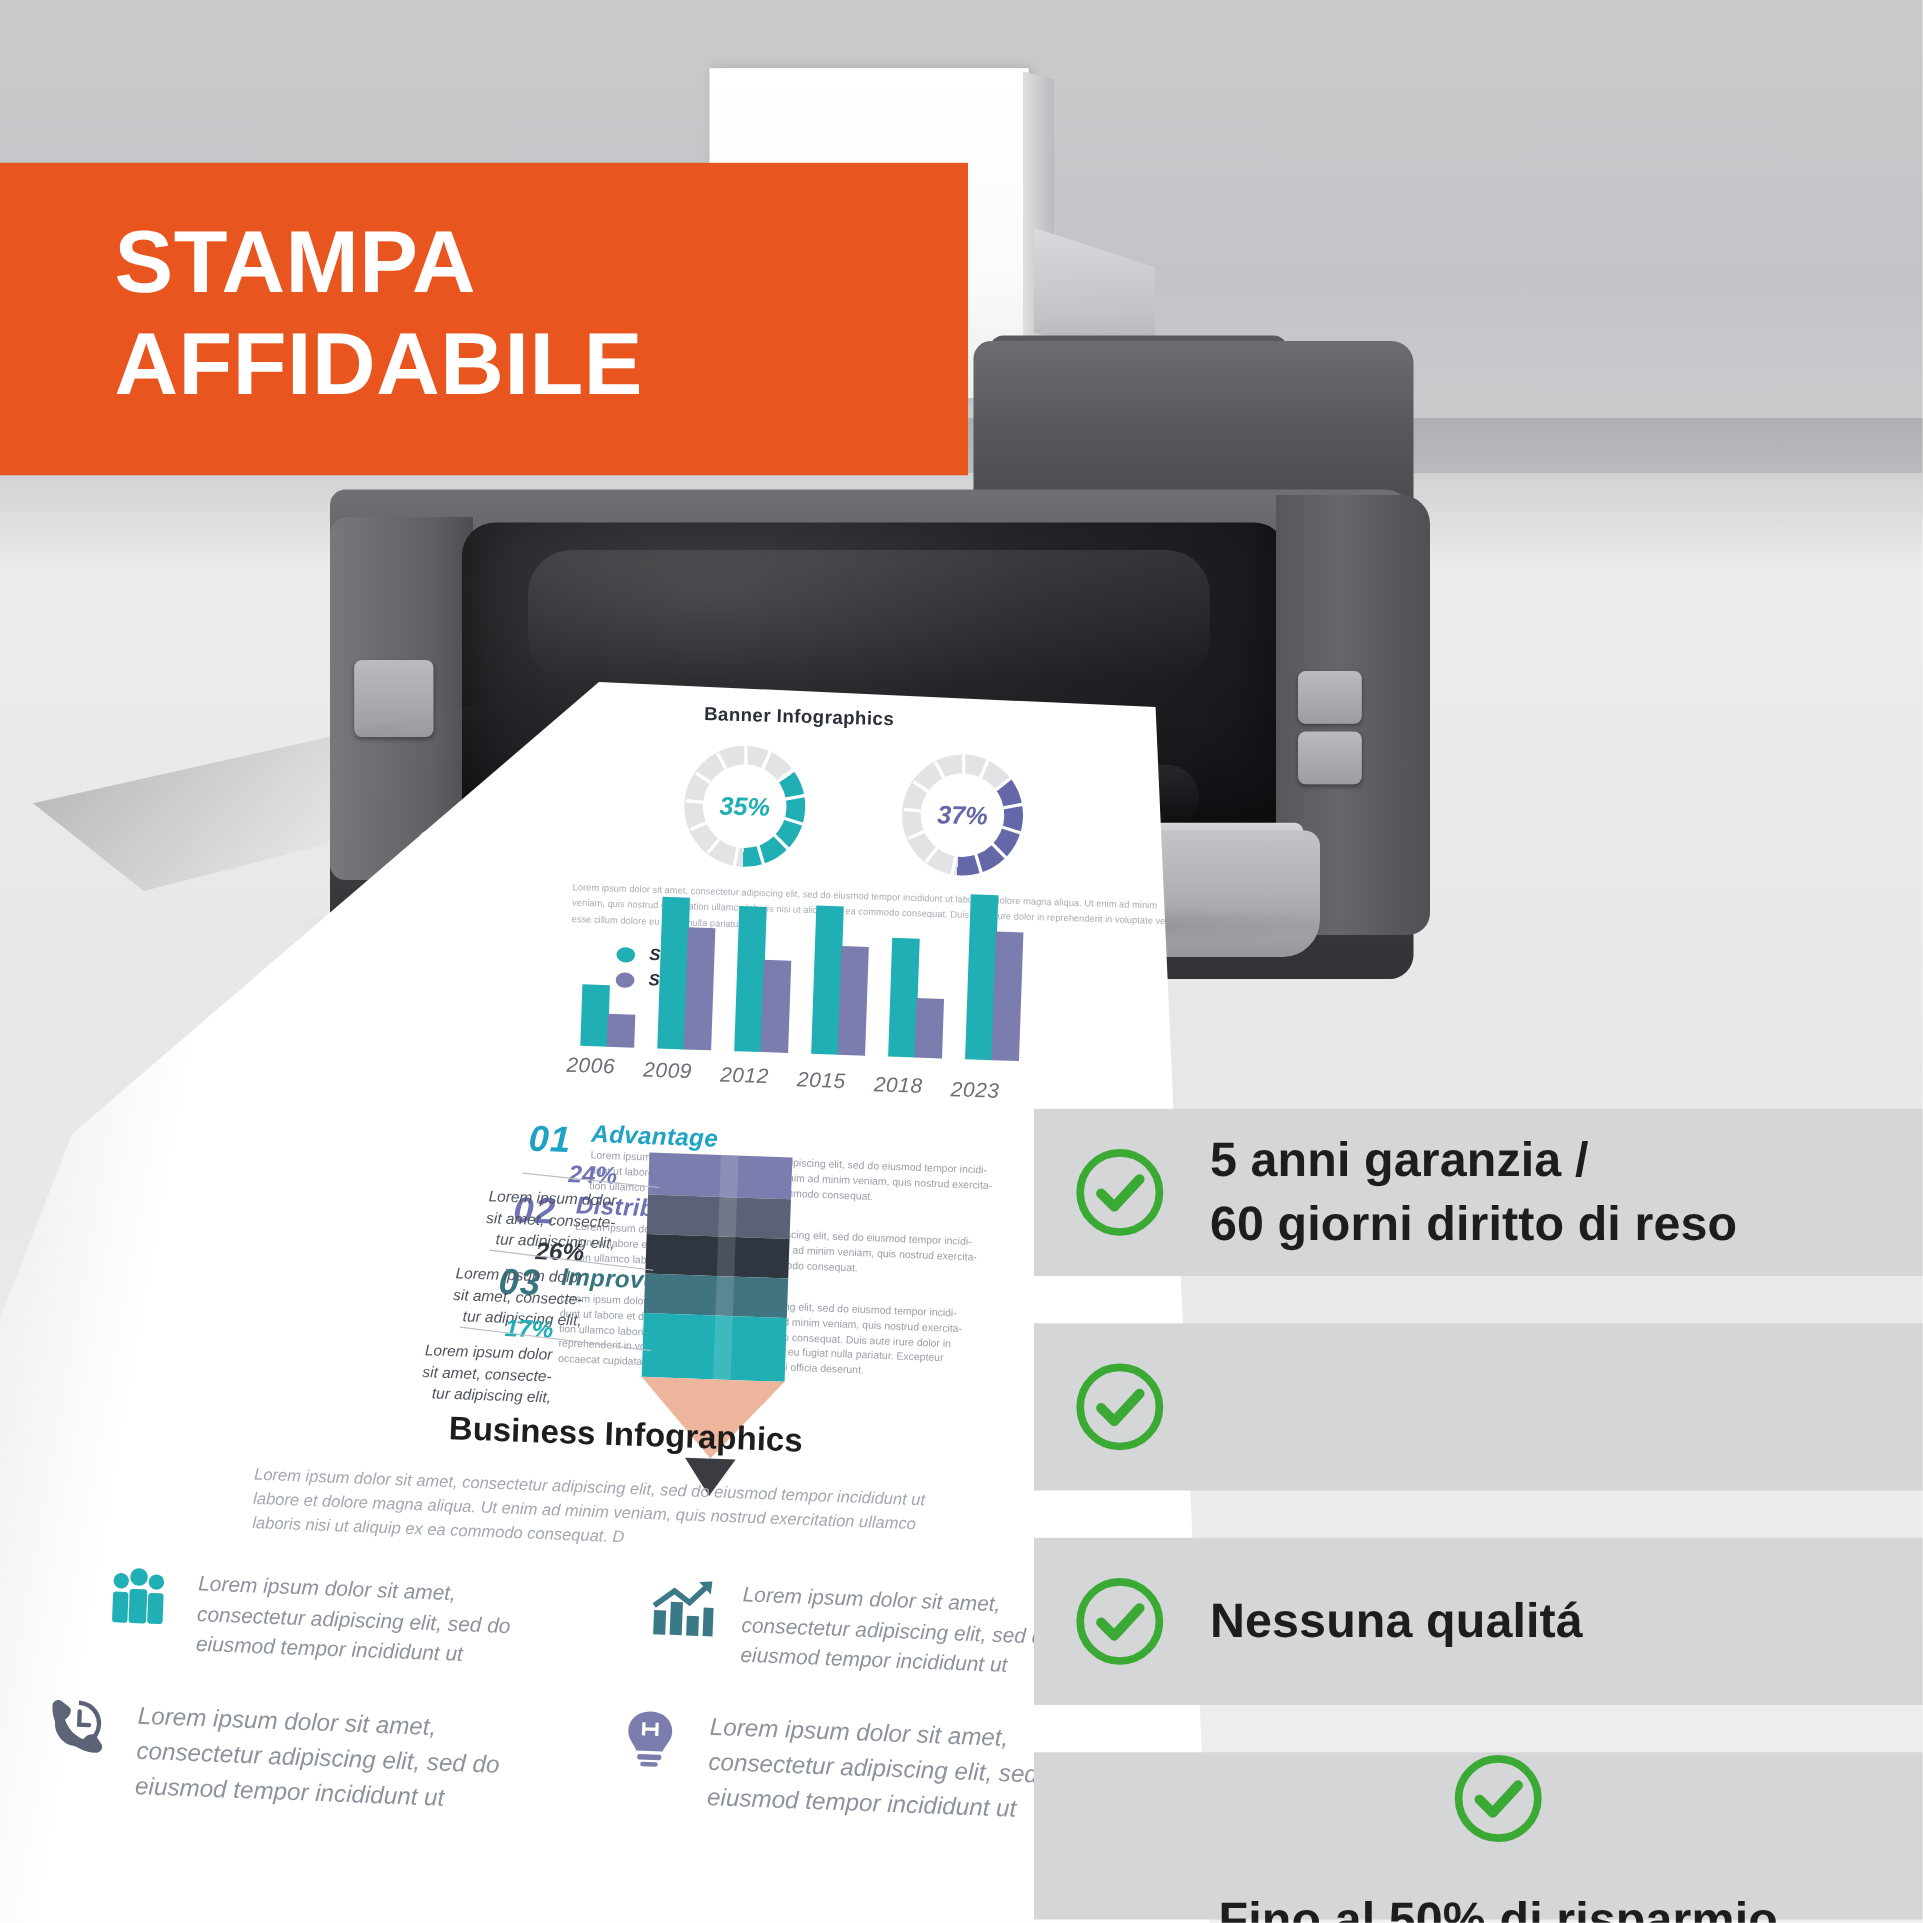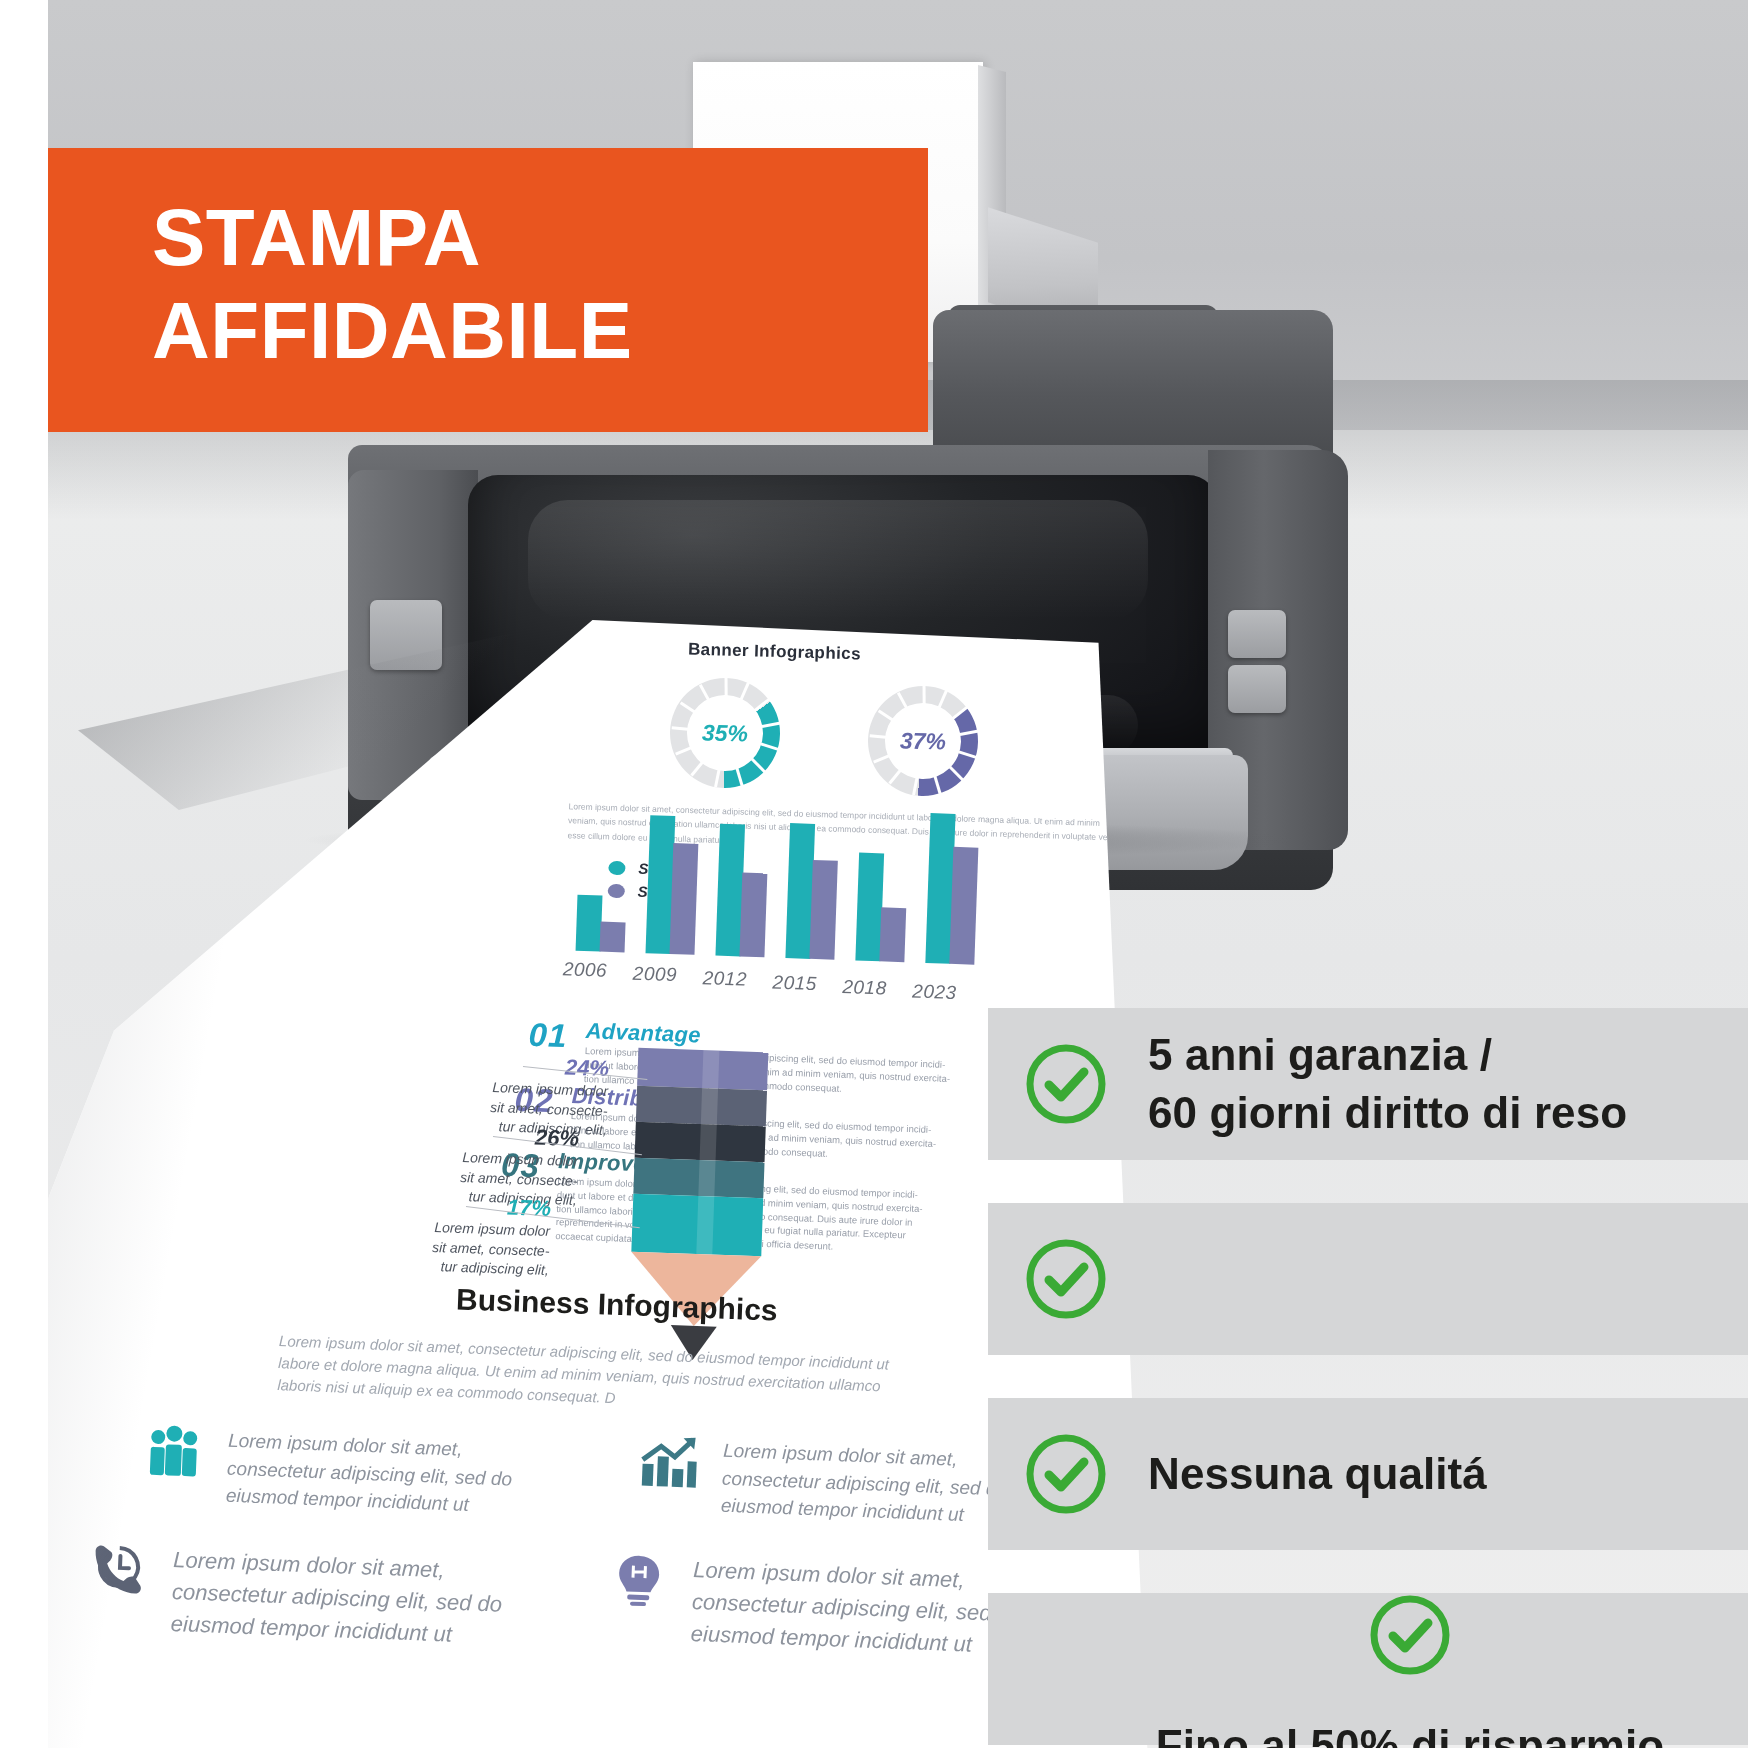--- a/index.html
+++ b/index.html
@@ -2,21 +2,21 @@
 <html><head>
 <meta charset="utf-8">
 <style>
   * { margin:0; padding:0; box-sizing:border-box; }
   html,body { width:1748px; height:1748px; overflow:hidden; }
   body {
     font-family:"Liberation Sans", sans-serif;
     background:#ffffff;
     position:relative;
   }
-  #stage { position:absolute; inset:0; overflow:hidden;margin-left:48px; }
+  #stage { position:absolute; inset:0; overflow:hidden; }
 
   
   .bg-top {
     position:absolute; left:0; top:0; width:1748px; height:470px;
     background:linear-gradient(180deg,#c9cacc 0%, #c3c4c7 55%, #cfd0d2 100%);
   }
   .bg-bottom {
     position:absolute; left:0; top:430px; width:1748px; height:1318px;
     background:linear-gradient(180deg,#eceded 0%, #e6e7e8 40%, #efefef 100%);
   }

